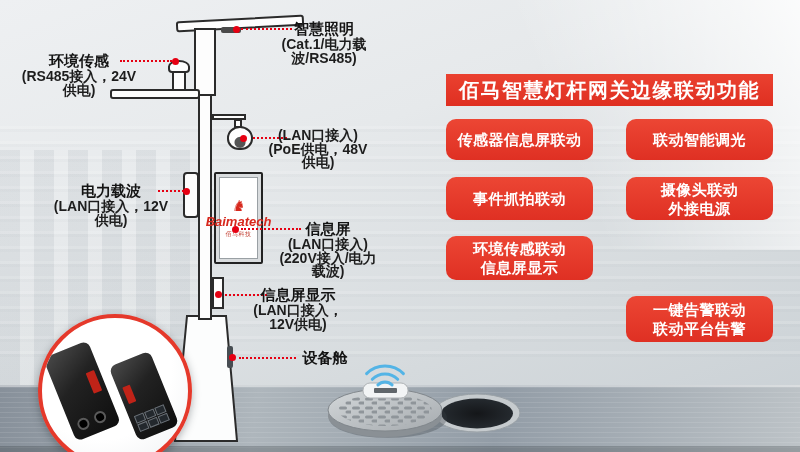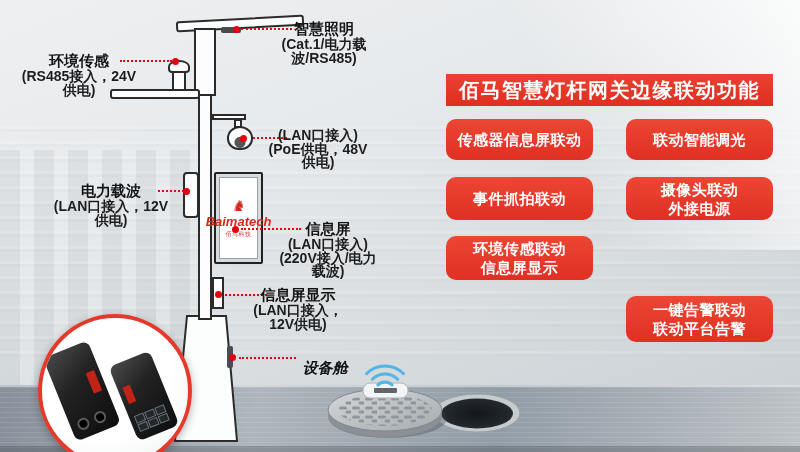--- a/index.html
+++ b/index.html
@@ -74,21 +74,21 @@
   .l3{left:158px;top:190px;width:26px;} .d3{left:183px;top:188px;}
   .l4{left:241px;top:228px;width:60px;} .d4{left:232px;top:226px;}
   .l5{left:225px;top:294px;width:42px;} .d5{left:215px;top:291px;}
   .l6{left:239px;top:357px;width:57px;} .d6{left:229px;top:354px;}
   .co0{left:268px;top:20px;width:112px;}
   .co1{left:20px;top:52px;width:118px;}
   .co2{left:266px;top:129px;width:104px;}
   .co3{left:48px;top:182px;width:126px;}
   .co4{left:276px;top:220px;width:104px;text-align:center;}
   .co5{left:246px;top:286px;width:104px;}
-  .co6{left:294px;top:359px;width:62px;font-style:italic;}
+  .co6{left:294px;top:349px;width:62px;}
 
   
   .title-bar{position:absolute;left:446px;top:74px;width:327px;height:32px;background:linear-gradient(180deg,#ea4130,#df2f21);
     border-radius:0;color:#fff;font-size:20px;font-weight:700;letter-spacing:1.5px;
     display:flex;align-items:center;justify-content:center;}
   .fb{position:absolute;width:147px;background:linear-gradient(180deg,#ec4634,#df3023);border-radius:10px;
     color:#fff;font-size:15px;font-weight:700;line-height:19px;letter-spacing:.5px;
     display:flex;align-items:center;justify-content:center;text-align:center;white-space:pre-line;}
   .c1{left:446px;} .c2{left:626px;}
   .r1{top:119px;height:41px;} .r2{top:177px;height:43px;} .r3{top:236px;height:44px;} .r4{top:296px;height:46px;}

